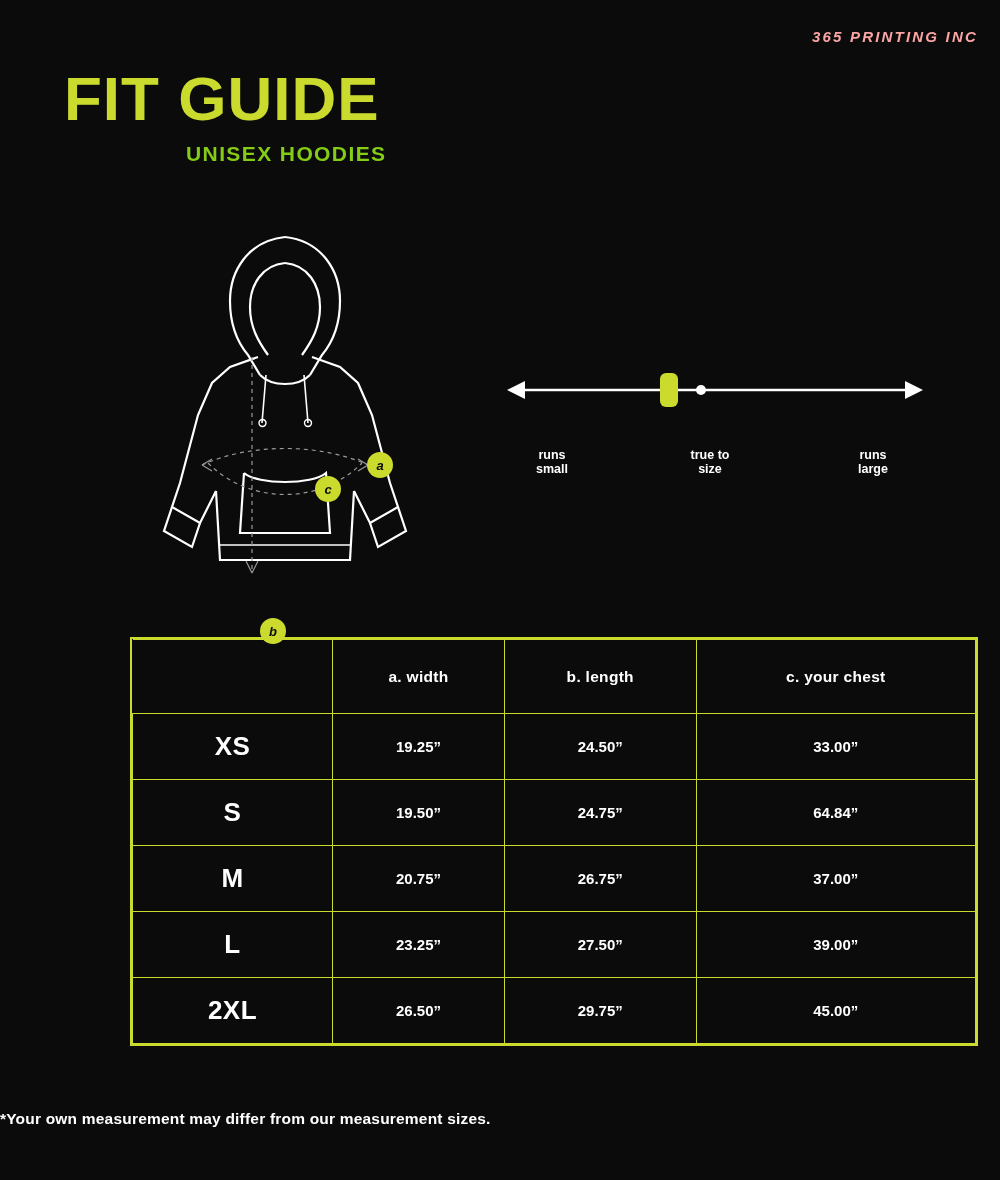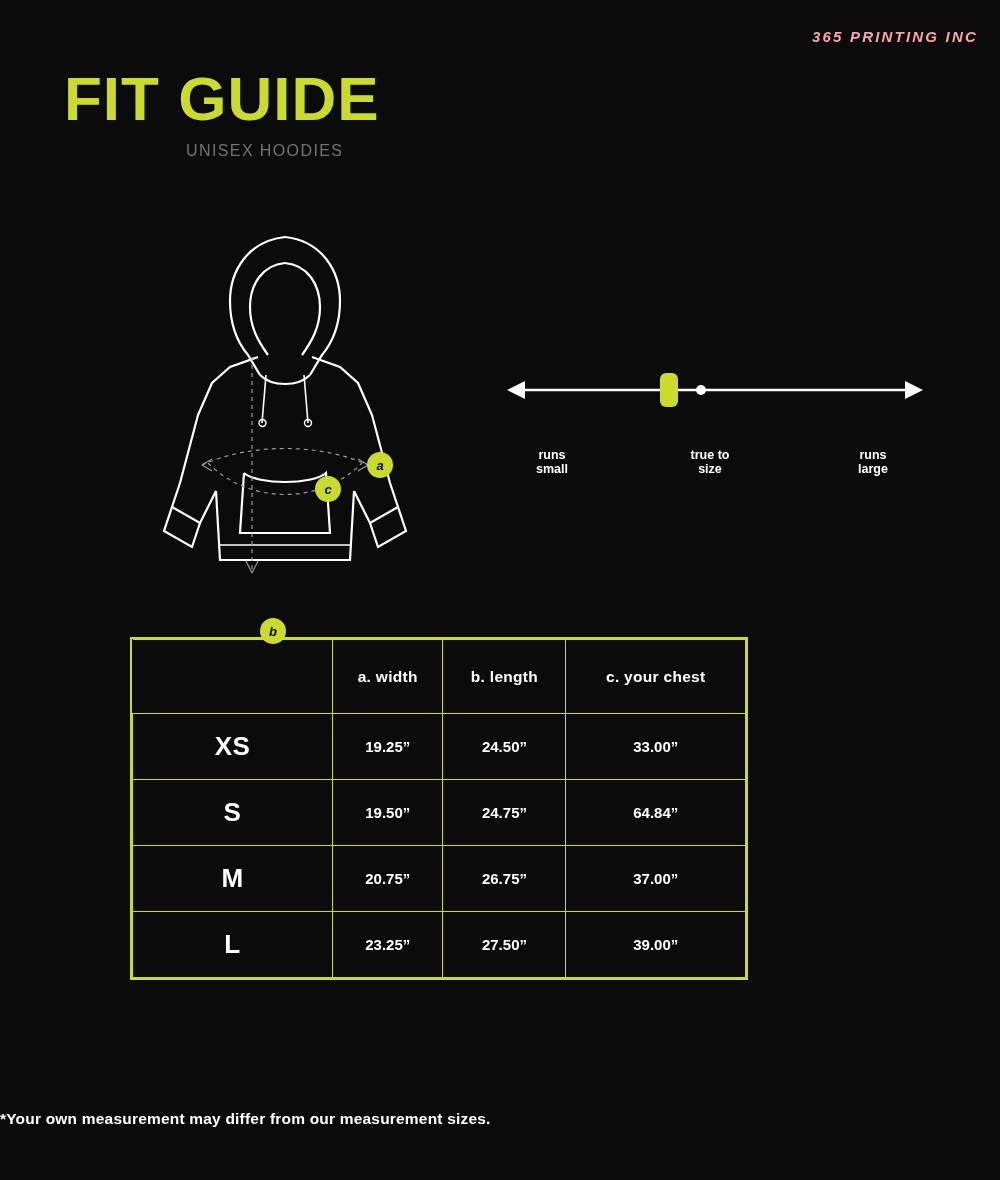--- a/index.html
+++ b/index.html
@@ -35,24 +35,24 @@
     font-size: 62px;
     font-weight: bold;
     letter-spacing: 1px;
     color: #cadb2e;
     line-height: 1;
   }
   .subtitle {
     position: absolute;
     left: 186px;
     top: 142px;
-    font-size: 16px;
-    font-weight: normal;
+    font-size: 21px;
+    font-weight: bold;
     letter-spacing: 1.4px;
-    color: #737373;
+    color: #84cc16;
   }
 
   
   .hoodie-wrap {
     position: absolute;
     left: 80px;
     top: 215px;
     width: 420px;
     height: 390px;
   }
@@ -102,21 +102,21 @@
   }
   .lbl-small { left: 2px; width: 90px; }
   .lbl-true  { left: 140px; width: 130px; }
   .lbl-large { left: 320px; width: 96px; }
 
   
   .table {
     position: absolute;
     left: 130px;
     top: 637px;
-    width: 618px;
+    width: 848px;
     border: 2px solid #cadb2e;
     border-collapse: collapse;
   }
   table {
     border-collapse: collapse;
     width: 100%;
   }
   th, td {
     border: 1px solid #cadb2e;
     text-align: center;
@@ -252,17 +252,23 @@
         <td>20.75”</td>
         <td>26.75”</td>
         <td>37.00”</td>
       </tr>
       <tr>
         <td class="size">L</td>
         <td>23.25”</td>
         <td>27.50”</td>
         <td>39.00”</td>
       </tr>
+      <tr>
+        <td class="size">2XL</td>
+        <td>26.50”</td>
+        <td>29.75”</td>
+        <td>45.00”</td>
+      </tr>
     </tbody>
   </table>
 </div>
 
 <div class="footnote">*Your own measurement may differ from our measurement sizes.</div>
 
 </body></html>

